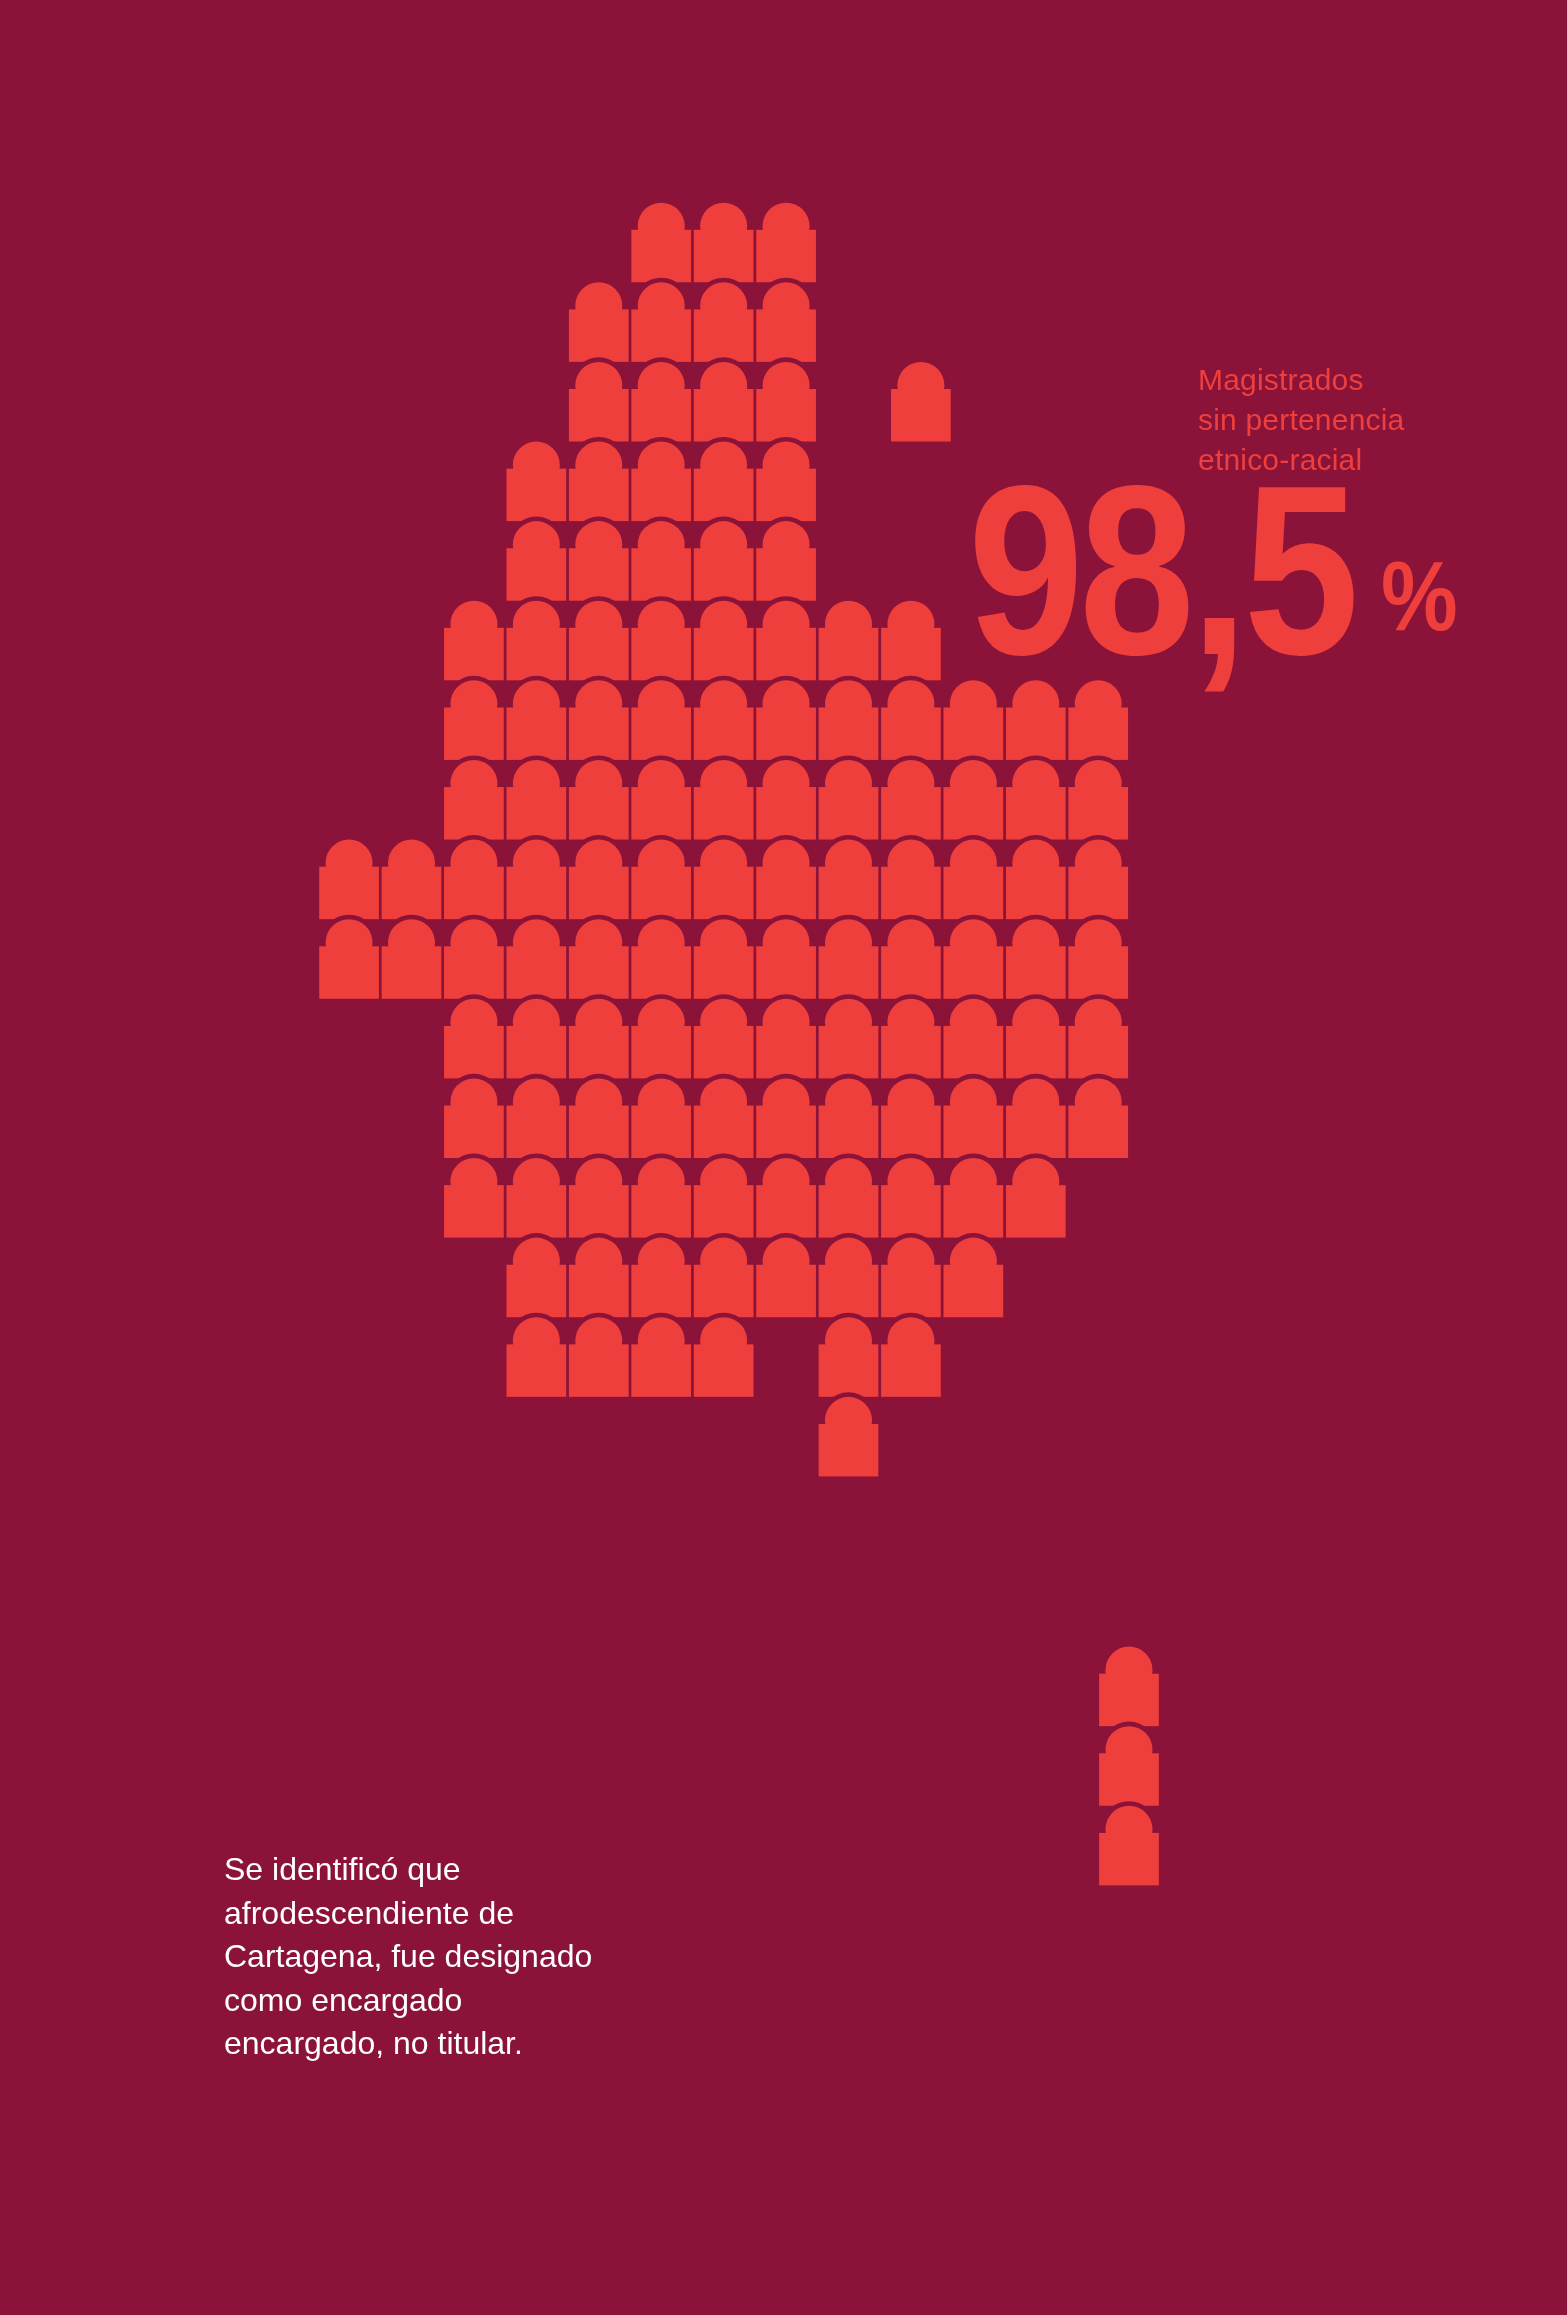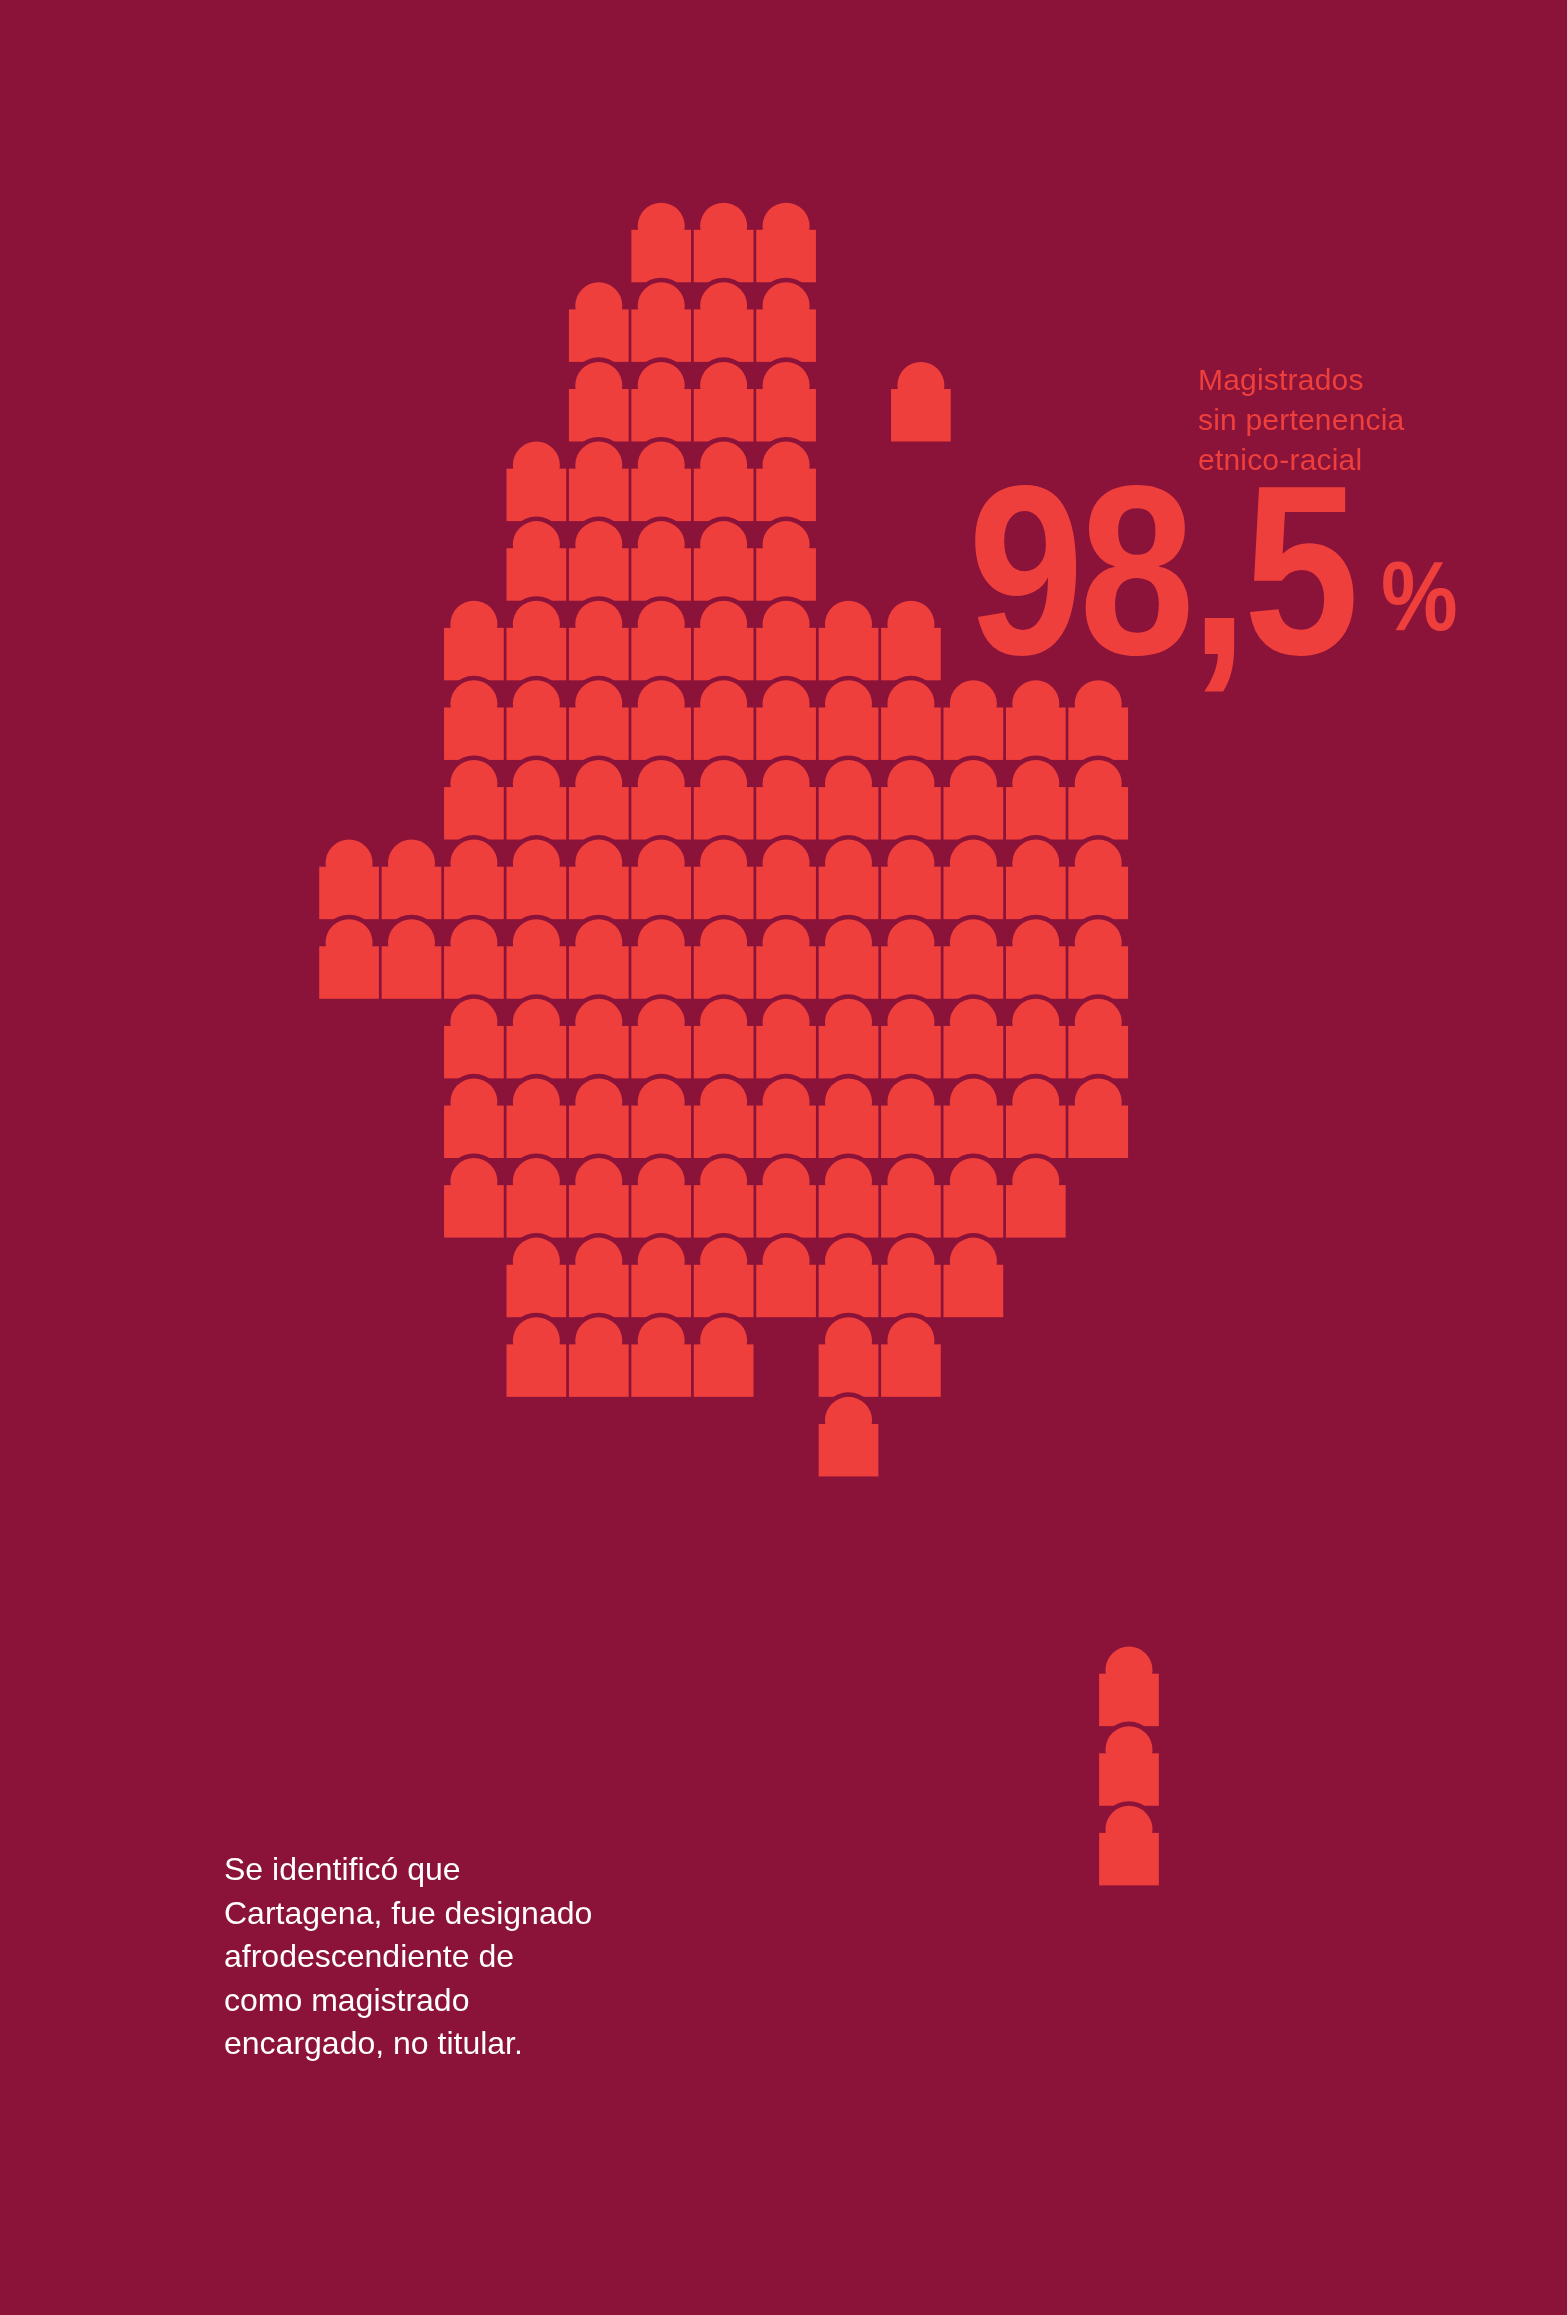--- a/index.html
+++ b/index.html
@@ -741,20 +741,20 @@
 sin pertenencia
 etnico-racial</div>
 
   <div class="bignum">
     <span class="val">98,5</span>
     <span class="pct">%</span>
   </div>
 
   <div class="caption">
     <span class="ln">Se identificó que</span>
+    <span class="ln">afrodescendiente de</span>
     <span class="ln">Cartagena, fue designado</span>
-    <span class="ln">afrodescendiente de</span>
-    <span class="ln">como magistrado</span>
+    <span class="ln">como encargado</span>
     <span class="ln">encargado, no titular.</span>
   </div>
 
 </div>
 
 
 </body></html>

